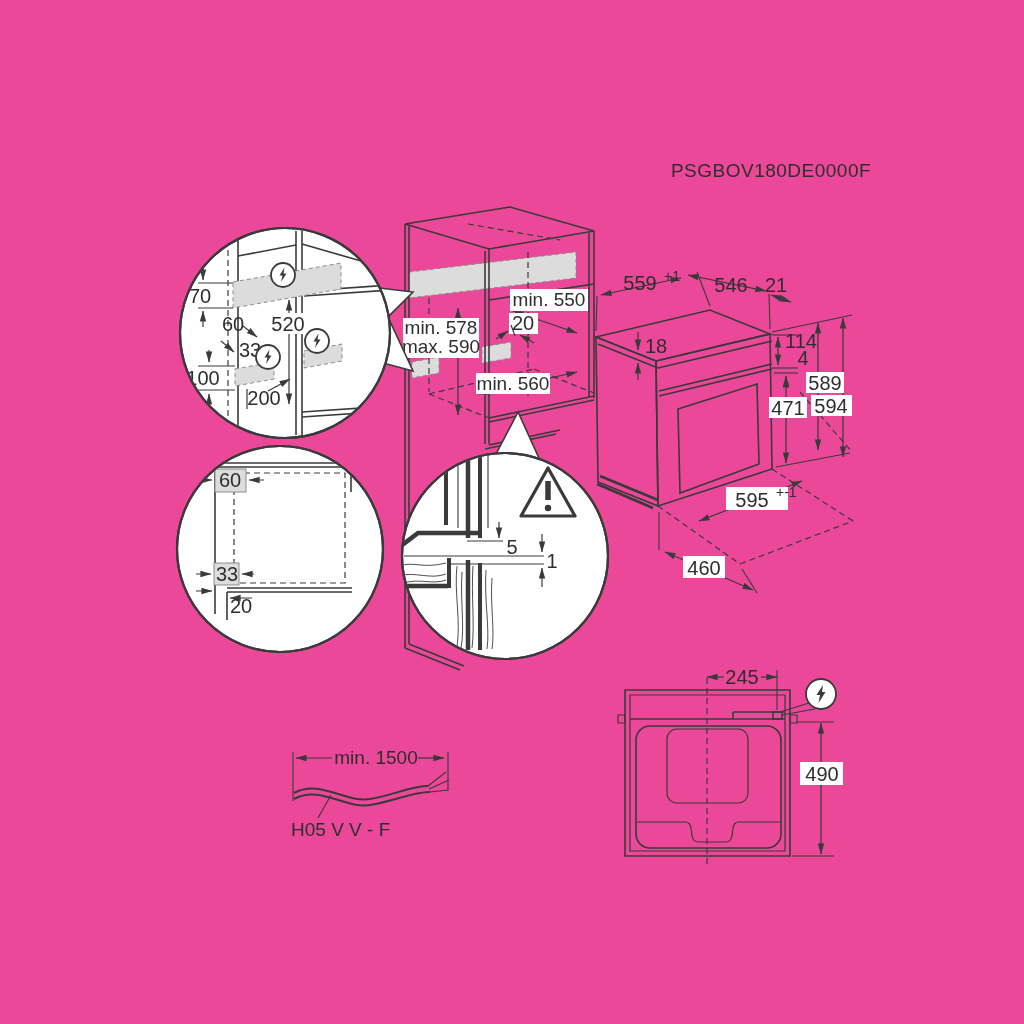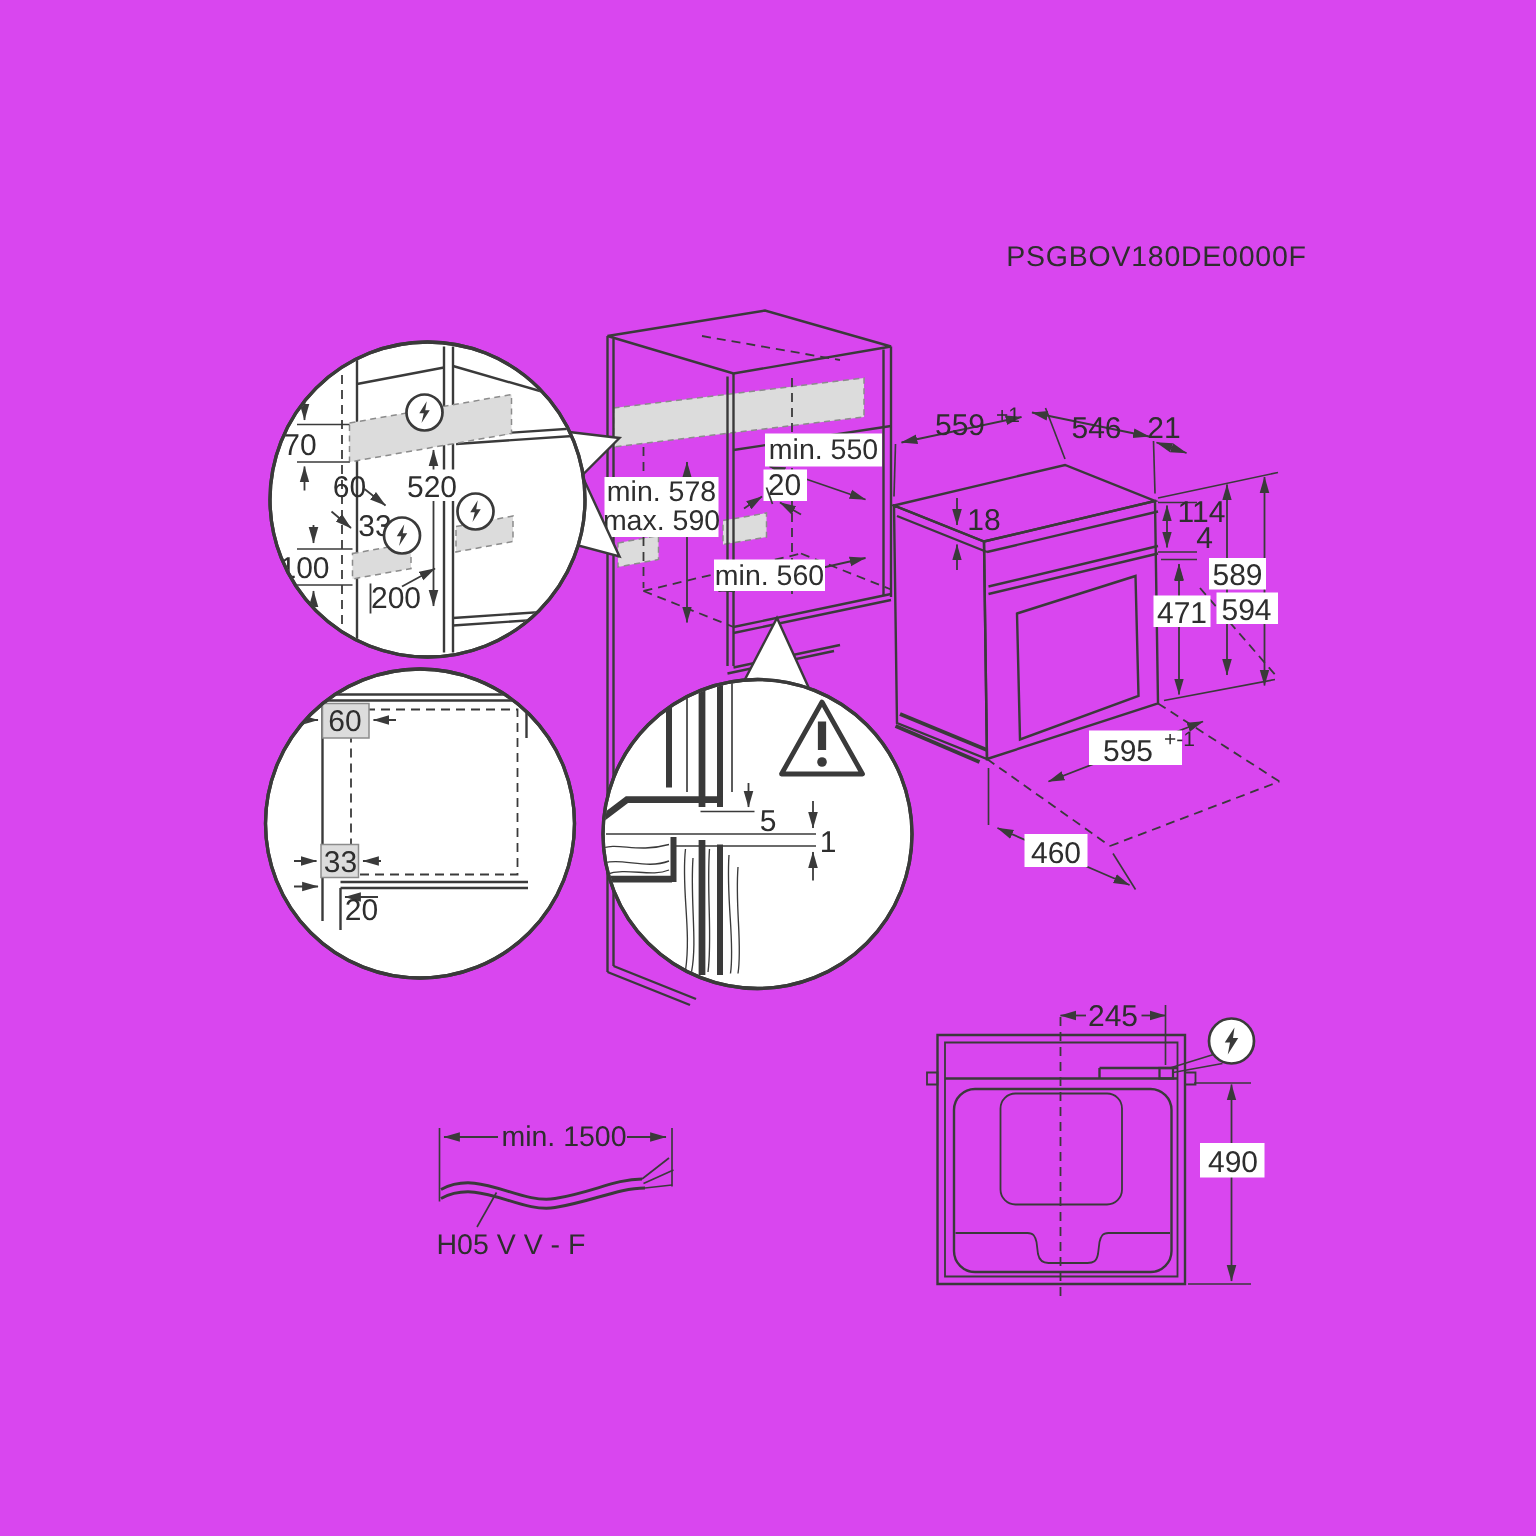--- a/index.html
+++ b/index.html
@@ -1,16 +1,16 @@
 <!DOCTYPE html>
 <html><head>
 <meta charset="utf-8">
 <style>
   html,body{margin:0;padding:0;background:#fff;}
-  .stage{position:relative;width:1024px;height:1024px;background:#d946ef;overflow:hidden;
+  .stage{position:relative;width:1024px;height:1024px;background:#ec4899;overflow:hidden;
          font-family:"Liberation Sans", sans-serif;}
   svg{position:absolute;left:0;top:0;}
   svg text{fill:#2e2e2e;font-family:"Liberation Sans", sans-serif;}
   .t{font-size:20px;}
   .tm{font-size:19px;}
   .ts{font-size:14px;}
   .tc{font-size:19px;letter-spacing:.5px;}
   .ln path,.ln line,.ln circle,.ln rect,.ln polygon{stroke:#3a3a3a;fill:none;stroke-width:1.6;}
   .thin{stroke-width:1.1 !important;}
   .dim{stroke-width:1.2 !important;}

